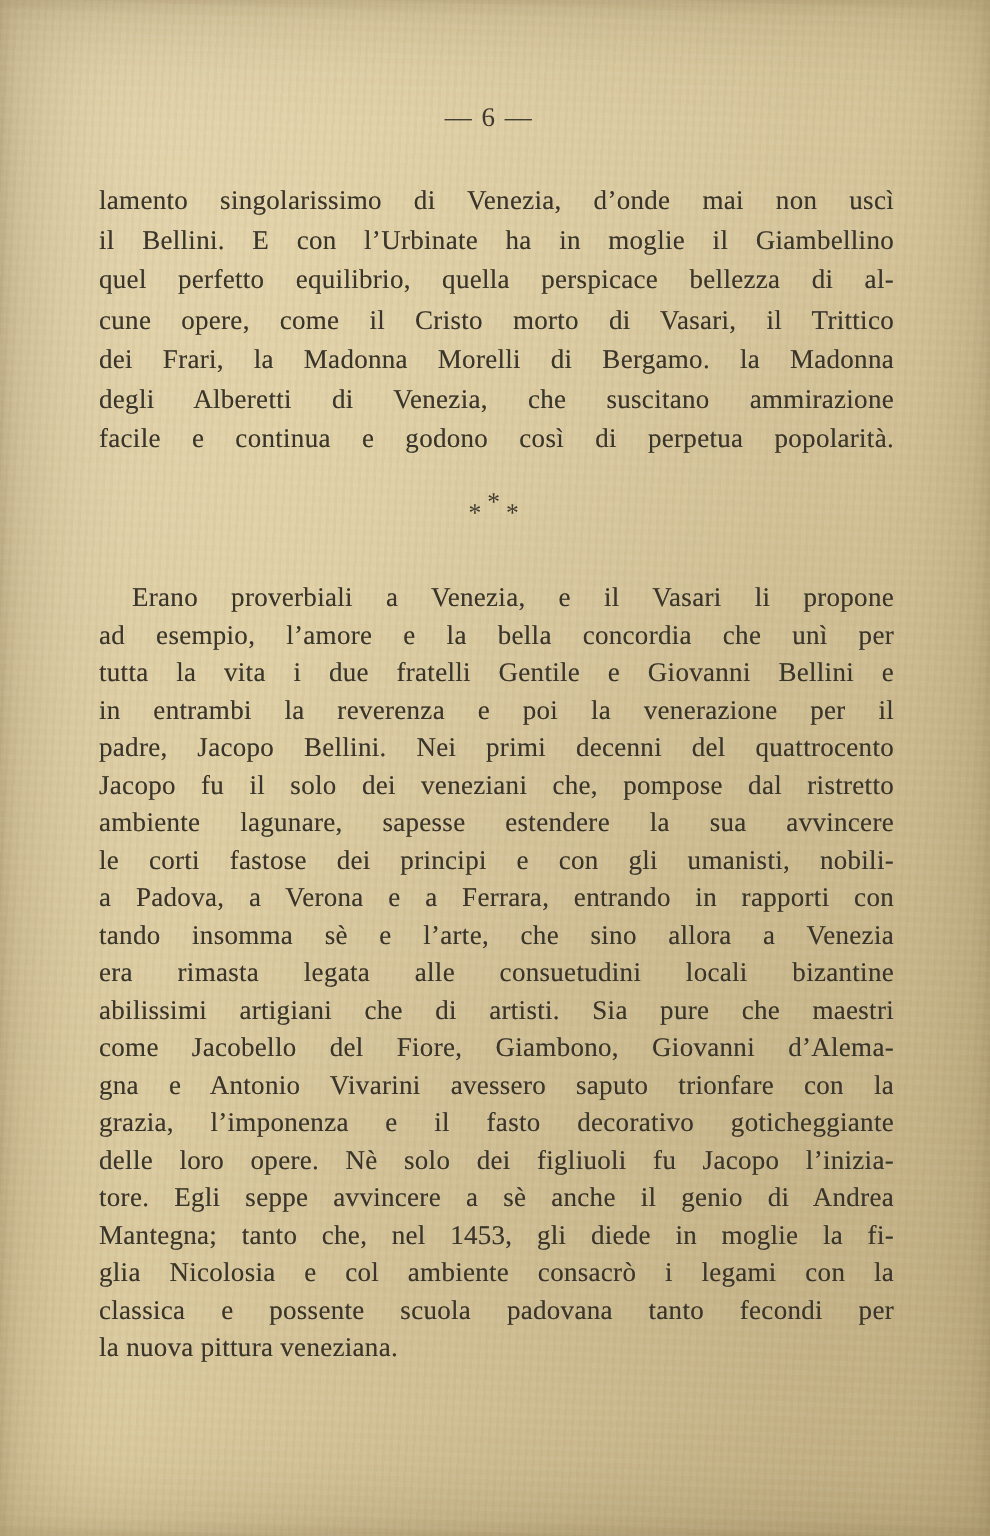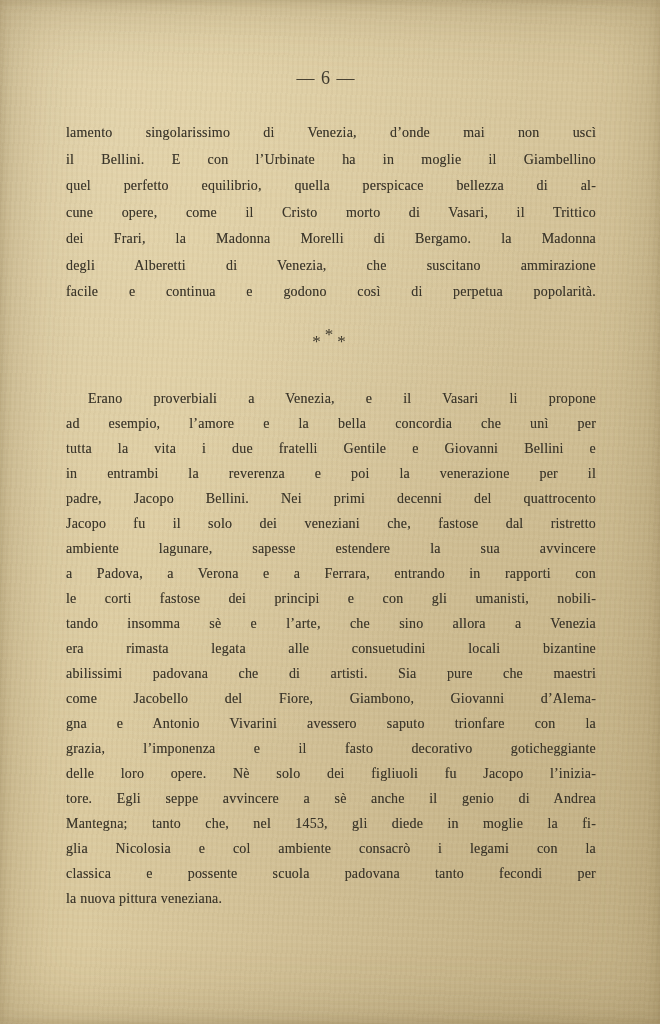--- a/index.html
+++ b/index.html
@@ -36,21 +36,21 @@
     letter-spacing:1px;
     color:#3e392d;
   }
   .content{
     position:absolute;
     left:66px;
     width:530px;
     top:120px;
   }
   .para{
-    font-size:14px;
+    font-size:18px;
     color:#3a352a;
     text-shadow:0 0 .4px rgba(58,53,42,.45);
   }
   .para-1 .line{line-height:26.5px;}
   .para-2 .line{line-height:25px;}
   .line{
     text-align:justify;
     text-align-last:justify;
     white-space:normal;
     letter-spacing:.2px;
@@ -94,27 +94,27 @@
     <div class="separator">
       <span class="ast ast-low">*</span><span class="ast ast-high">*</span><span class="ast ast-low">*</span>
     </div>
 
     <div class="para para-2">
         <div class="line">Erano proverbiali a Venezia, e il Vasari li propone</div>
         <div class="line">ad esempio, l’amore e la bella concordia che unì per</div>
         <div class="line">tutta la vita i due fratelli Gentile e Giovanni Bellini e</div>
         <div class="line">in entrambi la reverenza e poi la venerazione per il</div>
         <div class="line">padre, Jacopo Bellini. Nei primi decenni del quattrocento</div>
-        <div class="line">Jacopo fu il solo dei veneziani che, fastose dal ristretto</div>
+        <div class="line">Jacopo fu il solo dei veneziani che, pompose dal ristretto</div>
         <div class="line">ambiente lagunare, sapesse estendere la sua avvincere</div>
+        <div class="line">le corti fastose dei principi e con gli umanisti, nobili-</div>
         <div class="line">a Padova, a Verona e a Ferrara, entrando in rapporti con</div>
-        <div class="line">le corti fastose dei principi e con gli umanisti, nobili-</div>
         <div class="line">tando insomma sè e l’arte, che sino allora a Venezia</div>
         <div class="line">era rimasta legata alle consuetudini locali bizantine</div>
-        <div class="line">abilissimi padovana che di artisti. Sia pure che maestri</div>
+        <div class="line">abilissimi artigiani che di artisti. Sia pure che maestri</div>
         <div class="line">come Jacobello del Fiore, Giambono, Giovanni d’Alema-</div>
         <div class="line">gna e Antonio Vivarini avessero saputo trionfare con la</div>
         <div class="line">grazia, l’imponenza e il fasto decorativo goticheggiante</div>
         <div class="line">delle loro opere. Nè solo dei figliuoli fu Jacopo l’inizia-</div>
         <div class="line">tore. Egli seppe avvincere a sè anche il genio di Andrea</div>
         <div class="line">Mantegna; tanto che, nel 1453, gli diede in moglie la fi-</div>
         <div class="line">glia Nicolosia e col ambiente consacrò i legami con la</div>
         <div class="line">classica e possente scuola padovana tanto fecondi per</div>
         <div class="line line-last">la nuova pittura veneziana.</div>
       </div>

